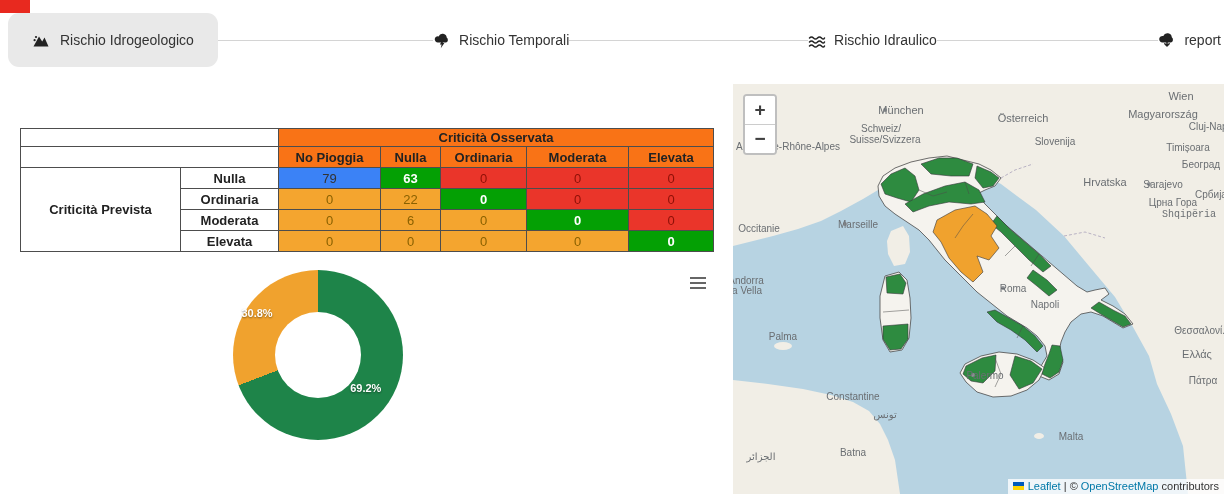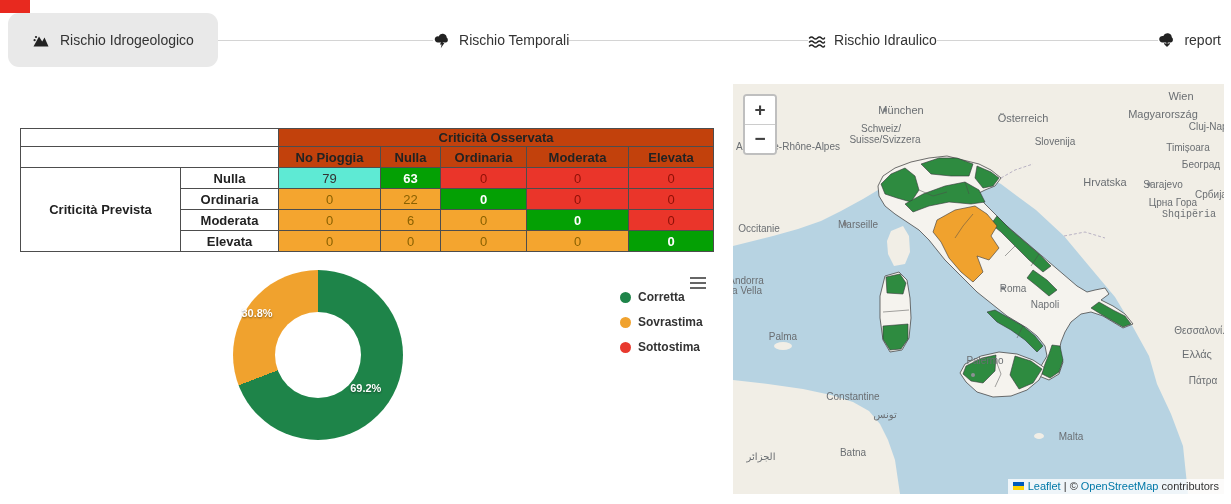--- a/index.html
+++ b/index.html
@@ -18,25 +18,25 @@
   .connector { border-top:1px solid #d4d4d4; height:0; }
   .c1 { flex:1; } .c2 { flex:1.11; } .c3 { flex:1.03; }
 
   
   .page-title { position:absolute; left:20px; top:88px; font-size:18px; color:#3a3a3a; }
 
   
   .ctable { position:absolute; left:20px; top:128px; border-collapse:collapse; table-layout:fixed; font-size:13px; color:#222; }
   .ctable td, .ctable th { border:1px solid #4d4d4d; text-align:center; padding:0; height:20px; overflow:hidden; }
   .ctable .hrow1 td, .ctable .hrow1 th { height:17px; }
-  .ctable th { font-weight:700; background:#c2410c; }
+  .ctable th { font-weight:700; background:#f97316; }
   .ctable .corner { border:1px solid #4d4d4d; background:#fff; }
   .row-label { font-weight:700; background:#fff; }
   .pred-header { font-weight:700; background:#fff; }
-  .cell.c-gray   { background:#5eead4; color:#333; }
+  .cell.c-gray   { background:#3b82f6; color:#333; }
   .cell.c-green  { background:#04a004; color:#fff; font-weight:700; }
   .cell.c-red    { background:#ea352a; color:#8e1007; }
   .cell.c-orange { background:#f4a52f; color:#8a6100; }
 
   
   .chart-area { position:absolute; left:20px; top:262px; width:700px; height:215px; }
   .donut { position:absolute; left:213px; top:8px; width:170px; height:170px; border-radius:50%; }
   .donut::after { content:""; position:absolute; inset:42px; background:#fff; border-radius:50%; }
   .slice-label { position:absolute; transform:translate(-50%,-50%); color:#fff; font-weight:700; font-size:11px;
                  text-shadow:0 1px 2px rgba(0,0,0,0.45); z-index:3; white-space:nowrap; }
@@ -185,34 +185,20 @@
   <div class="chart-area">
     <div class="donut" style="background: conic-gradient(rgb(30, 132, 73) 0%, rgb(30, 132, 73) 69.2%, rgb(240, 162, 46) 69.2%, rgb(240, 162, 46) 100%);">
         <span class="slice-label" style="left: 132.765px; top: 117.902px;">69.2%</span>
         <span class="slice-label" style="left: 24.0586px; top: 43.0221px;">30.8%</span>
       </div>
     <div class="chart-menu">
       <div class="bar"></div>
         <div class="bar"></div>
         <div class="bar"></div>
     </div>
-    <div class="legend">
-        <div class="legend-item">
-          <span class="legend-dot" style="background: rgb(30, 132, 73);"></span>
-          <span class="legend-label">Corretta</span>
-        </div>
-        <div class="legend-item">
-          <span class="legend-dot" style="background: rgb(240, 162, 46);"></span>
-          <span class="legend-label">Sovrastima</span>
-        </div>
-        <div class="legend-item">
-          <span class="legend-dot" style="background: rgb(232, 57, 46);"></span>
-          <span class="legend-label">Sottostima</span>
-        </div>
-      </div>
   </div>
 
   <div class="map">
     <svg viewBox="0 0 491 410" preserveAspectRatio="none">
 
       <path class="land" d="M0,0 L491,0 L491,410 L455,410 L450,362 L438,330 L424,300 L416,272 L400,243 L382,213 L356,182 L331,152 L303,126 L284,112 L268,100 L252,92 L240,88 L210,82 L185,88 L168,95 L150,103 L130,115 L108,127 L88,137 L65,145 L40,152 L20,157 L0,162 Z"></path>
 
       <path class="land" d="M0,296 L35,300 L70,305 L98,311 L120,318 L136,327 L147,340 L155,356 L162,376 L167,410 L0,410 Z"></path>
 
       <ellipse class="land" cx="50" cy="262" rx="9" ry="4"></ellipse>
@@ -281,21 +267,21 @@
       <span class="map-label" style="left: 440px; top: 118px;">Црна Гора</span>
       <span class="map-label" style="left: 456px; top: 130px; font-family: Liberation Mono, monospace;">Shqipëria</span>
       <span class="map-label" style="left: 55px; top: 62px;">Auvergne-Rhône-Alpes</span>
       <span class="map-label" style="left: 26px; top: 144px;">Occitanie</span>
       <span class="map-label" style="left: 125px; top: 140px;">Marseille</span>
       <span class="map-label" style="left: 13px; top: 196px;">Andorra</span>
       <span class="map-label" style="left: 13px; top: 206px;">la Vella</span>
       <span class="map-label" style="left: 50px; top: 252px;">Palma</span>
       <span class="map-label" style="left: 280px; top: 204px;">Roma</span>
       <span class="map-label" style="left: 312px; top: 220px;">Napoli</span>
-      <span class="map-label" style="left: 252px; top: 276px;">Palermo</span>
+      <span class="map-label" style="left: 252px; top: 291px;">Palermo</span>
       <span class="map-label" style="left: 318px; top: 352px; padding-left: 40px;">Malta</span>
       <span class="map-label" style="left: 468px; top: 246px;">Θεσσαλονί..</span>
       <span class="map-label" style="left: 464px; top: 270px; font-size: 11px;">Ελλάς</span>
       <span class="map-label" style="left: 470px; top: 296px;">Πάτρα</span>
       <span class="map-label" style="left: 120px; top: 312px;">Constantine</span>
       <span class="map-label" style="left: 152px; top: 330px;">تونس</span>
       <span class="map-label" style="left: 120px; top: 368px;">Batna</span>
       <span class="map-label" style="left: 20px; top: 372px; margin-left: 8px;">الجزائر</span>
     </div>
 

